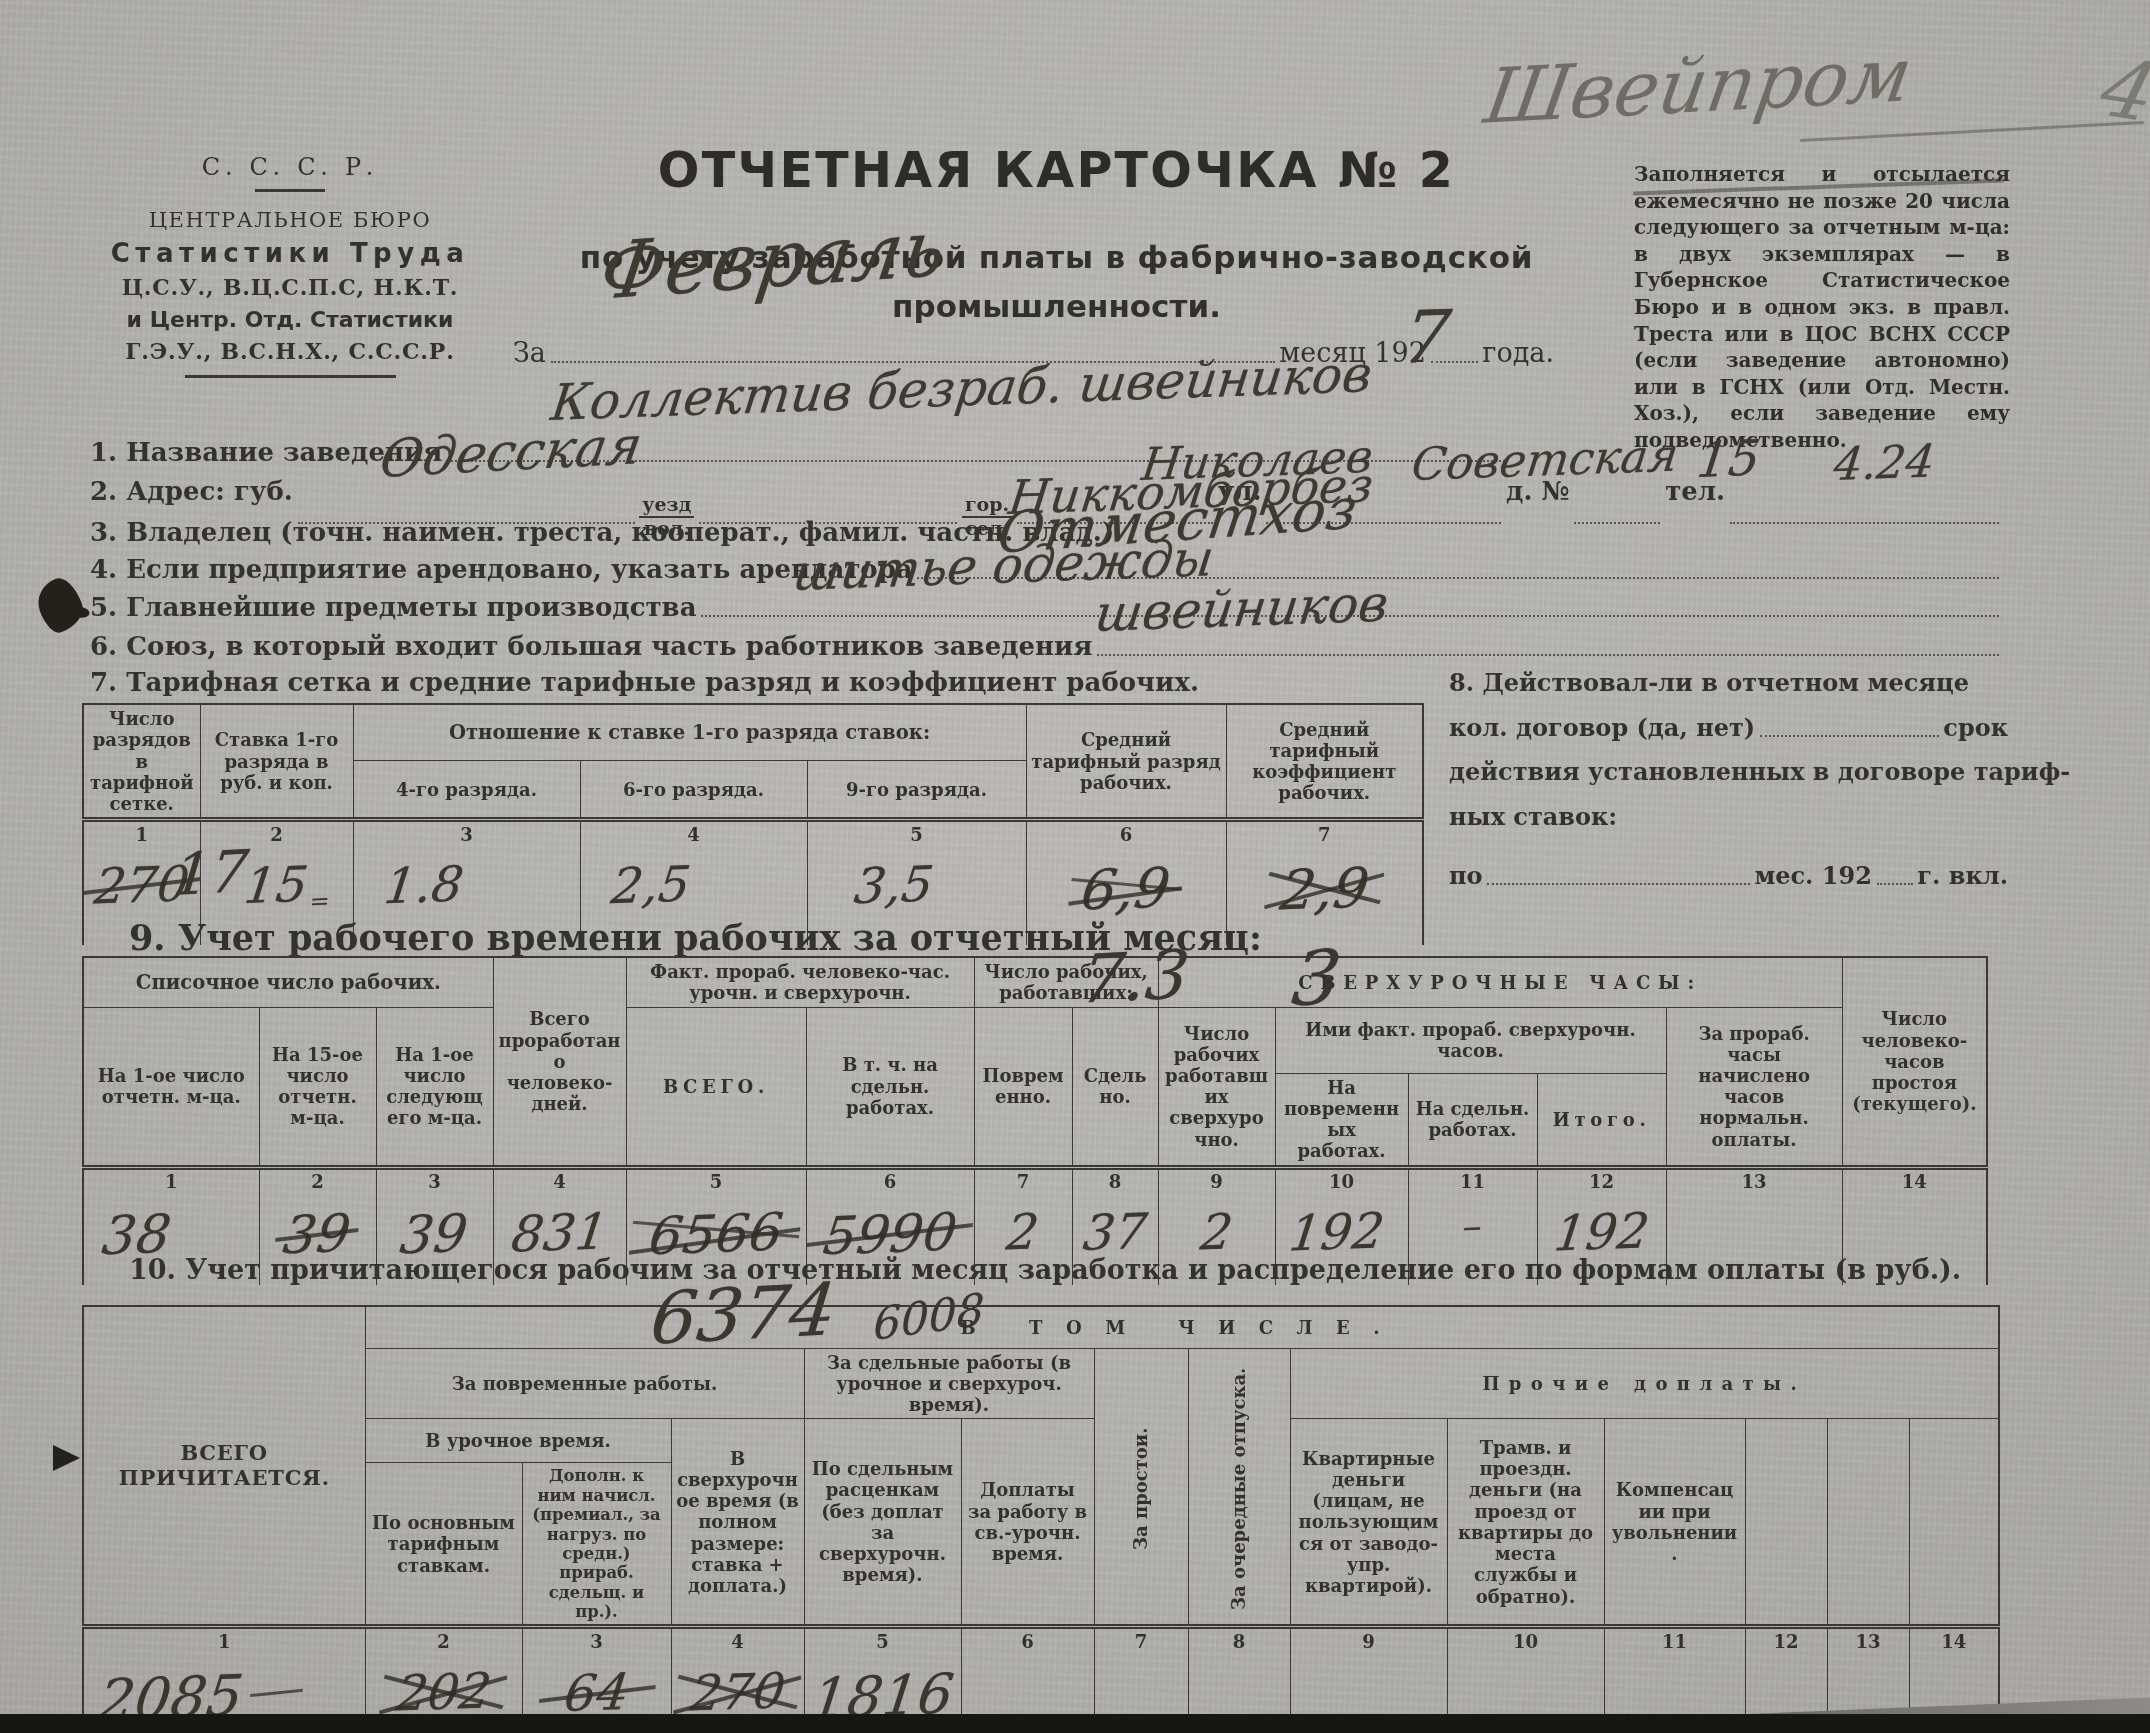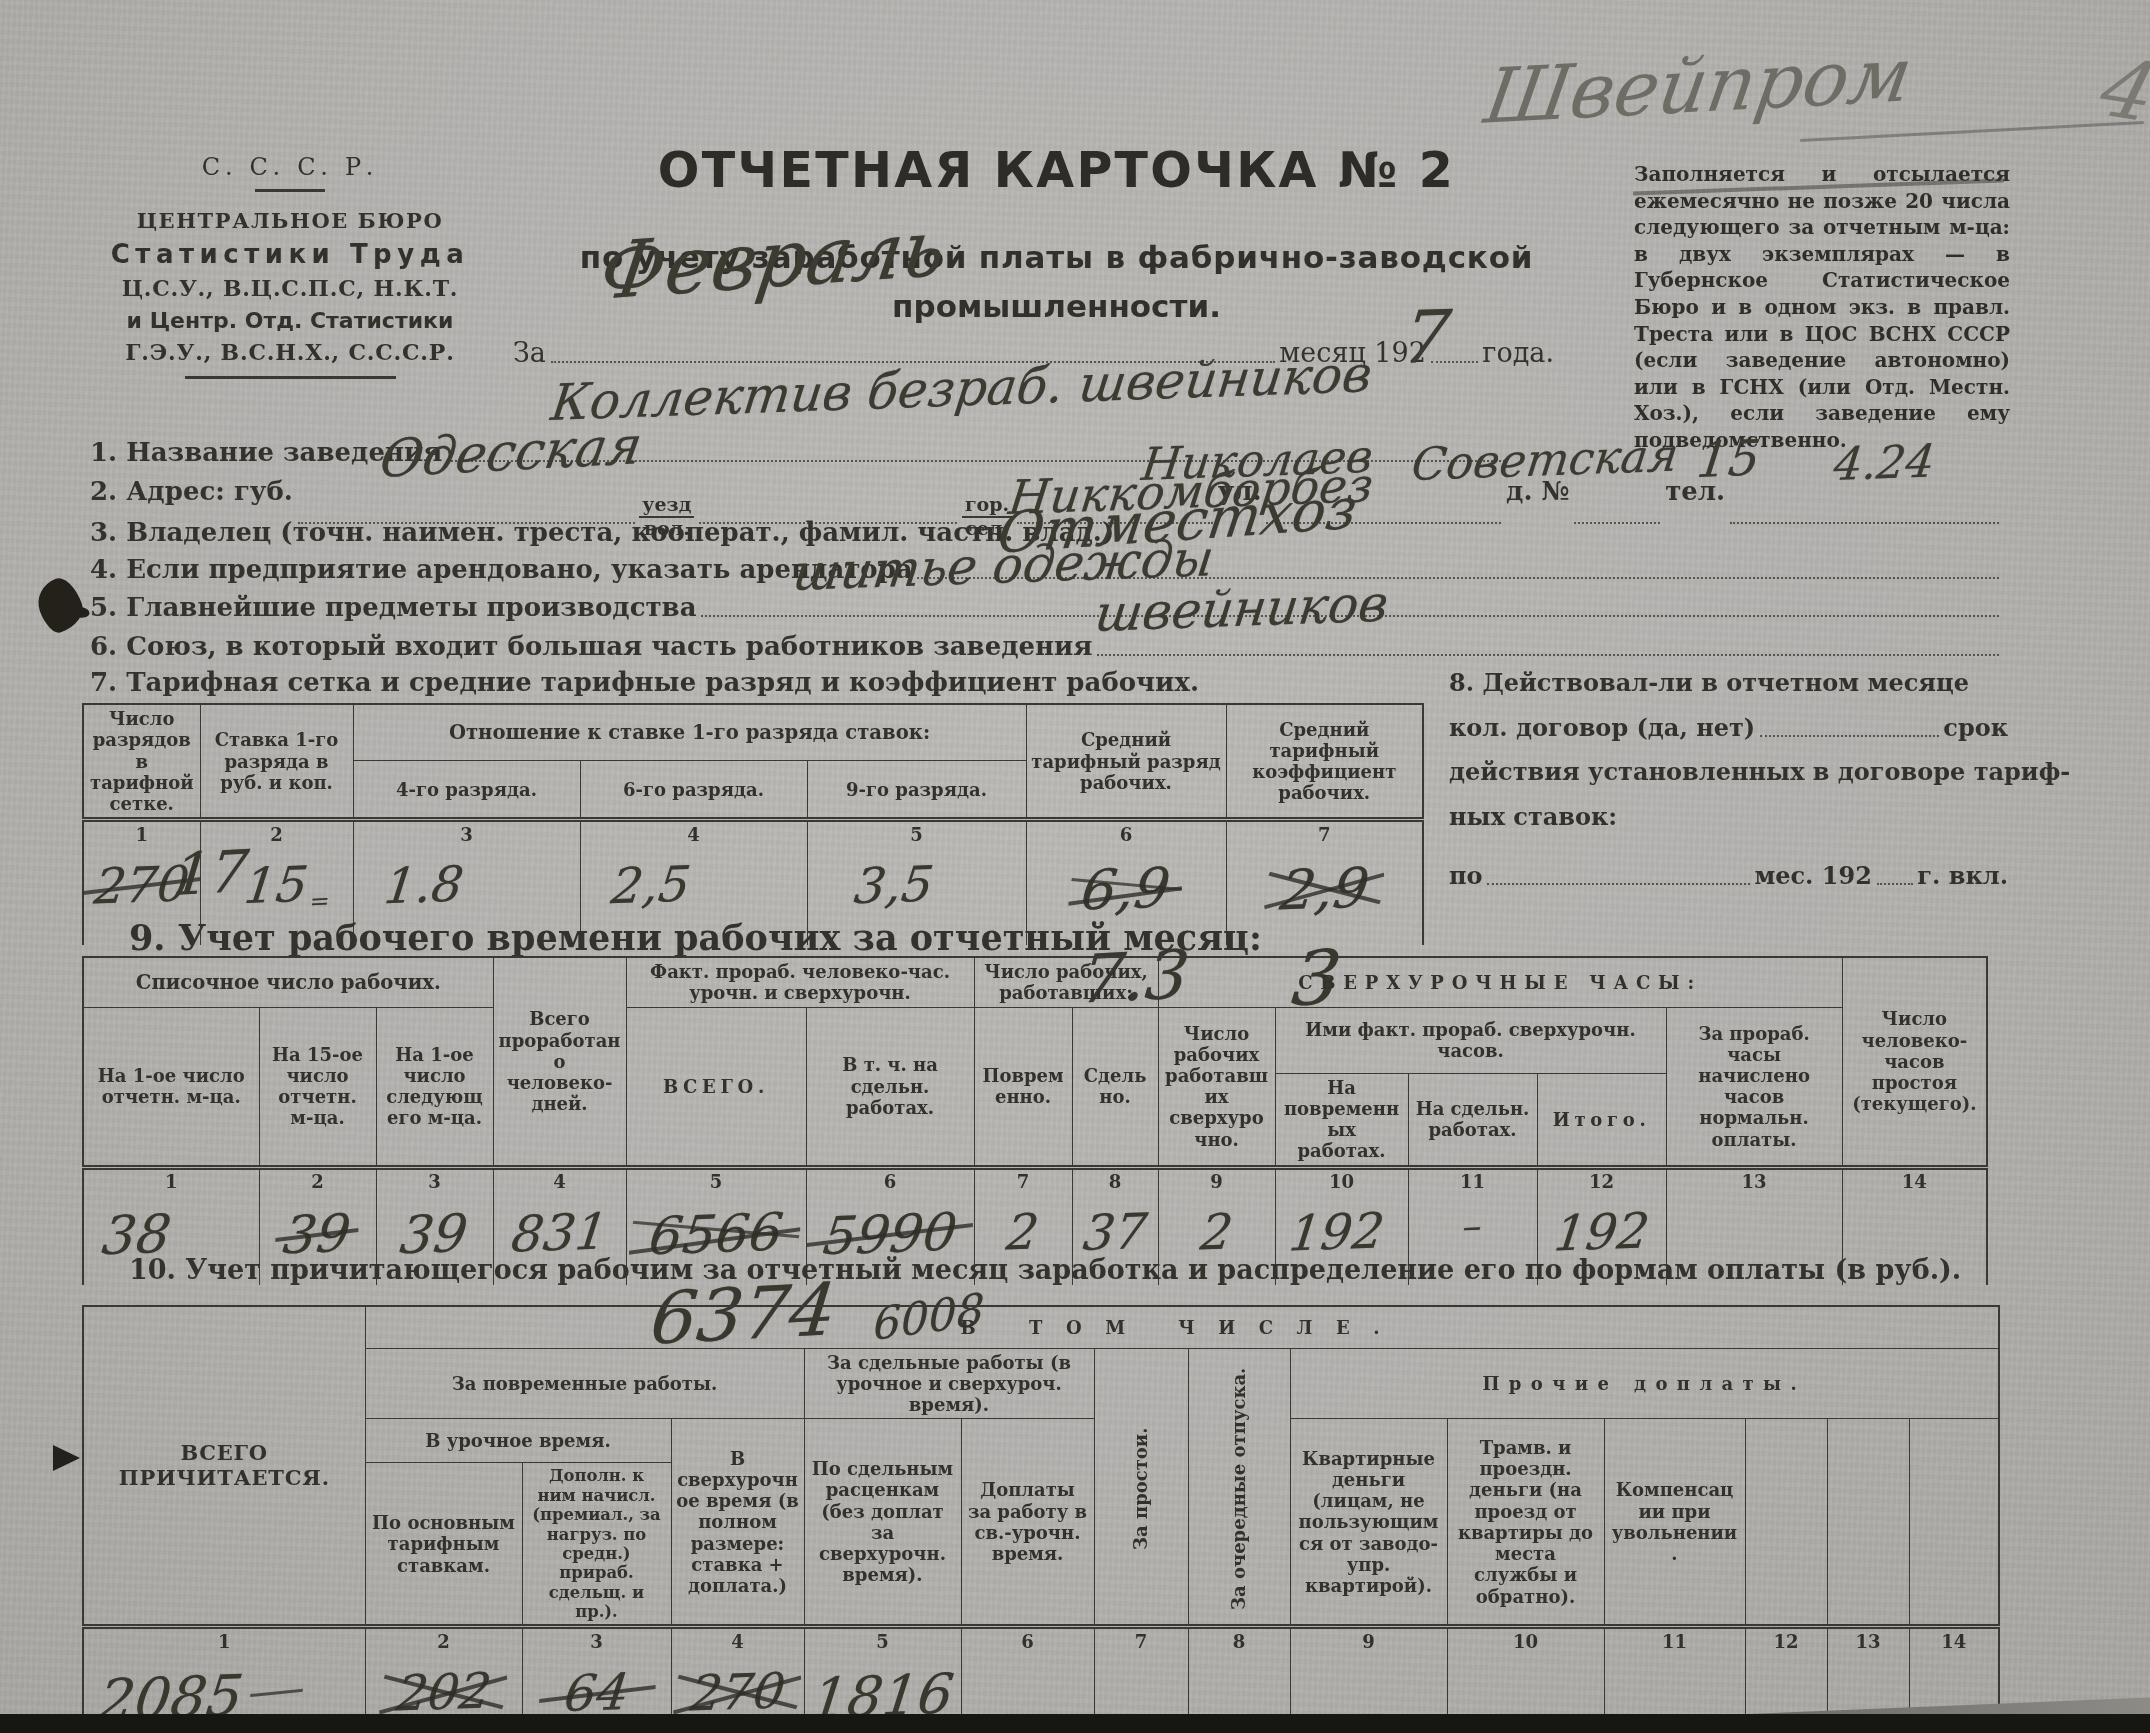--- a/index.html
+++ b/index.html
@@ -46,21 +46,21 @@
   .sp6{letter-spacing:4.7px;}
   .sp10{letter-spacing:7.8px;font-size:19.6px;}
   .sp12{letter-spacing:9.4px;}
   .sp30{letter-spacing:23.5px;font-size:23.5px;}
   .vert{writing-mode:vertical-rl;transform:rotate(180deg);white-space:normal;font-size:19px;}
   
   .org{position:absolute;left:100px;top:153px;width:380px;text-align:center;}
   .org .c1{font-weight:normal;font-size:24px;letter-spacing:4.7px;}
   .org .rule{width:70px;border-top:3.1px solid #3b3833;margin:7.8px auto 9.4px auto;}
   .org .rule2{width:211px;border-top:3.1px solid #3b3833;margin:11px auto 0 auto;}
-  .org .c2{font-weight:bold;font-size:21px;letter-spacing:1.6px;margin-top:16px;}
+  .org .c2{font-weight:normal;font-size:21px;letter-spacing:1.6px;margin-top:16px;}
   .org .c3{font-family:"DejaVu Sans",sans-serif;font-weight:bold;font-size:26px;letter-spacing:5.5px;margin-top:6.3px;}
   .org .c4{font-weight:bold;font-size:22px;margin-top:6.3px;letter-spacing:0.8px;}
   .org .c5{font-family:"DejaVu Sans",sans-serif;font-weight:bold;font-size:22px;margin-top:6.3px;}
   .org .c6{font-weight:bold;font-size:22px;margin-top:6.3px;letter-spacing:0.8px;}
   .title{position:absolute;left:548px;top:142px;width:1017px;text-align:center;
      font-family:"DejaVu Sans",sans-serif;font-weight:bold;font-size:49px;letter-spacing:2.3px;color:#2e2c27;}
   .sub1{position:absolute;left:485px;top:239px;width:1143px;text-align:center;
      font-family:"DejaVu Sans",sans-serif;font-weight:bold;font-size:31px;letter-spacing:0.8px;color:#32302a;}
   .sub2{position:absolute;left:485px;top:288px;width:1143px;text-align:center;
      font-family:"DejaVu Sans",sans-serif;font-weight:bold;font-size:31px;color:#32302a;}

